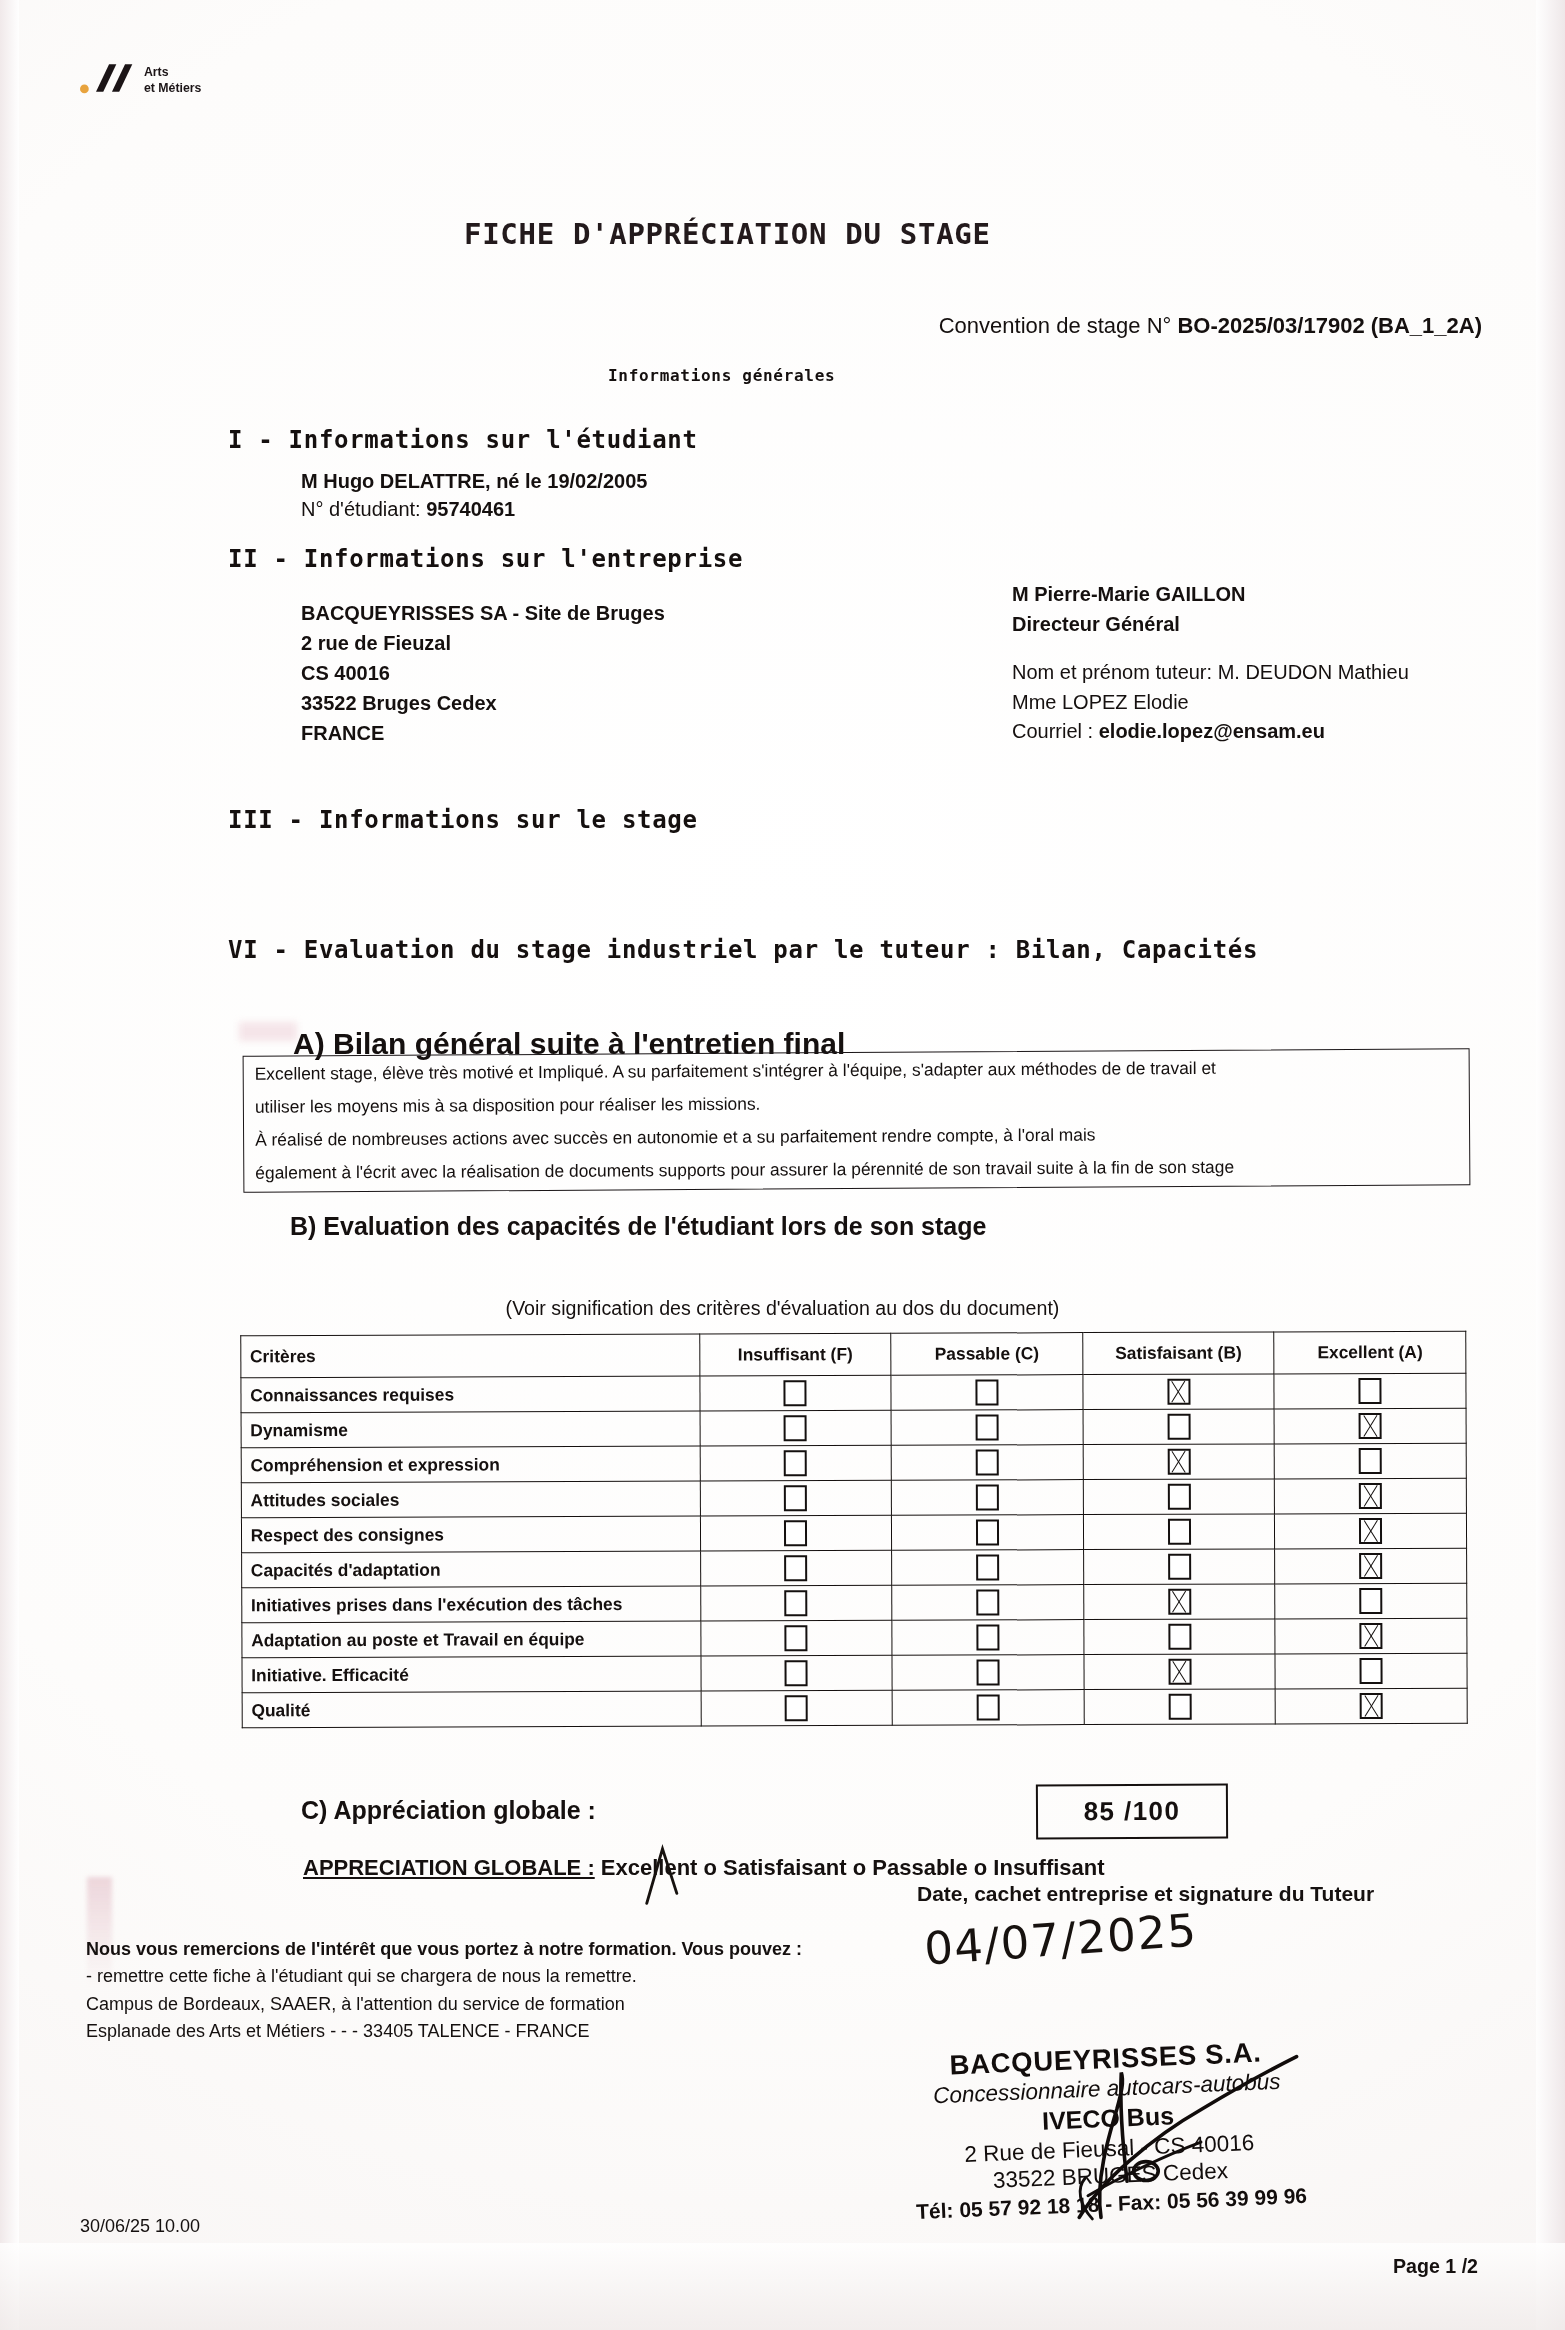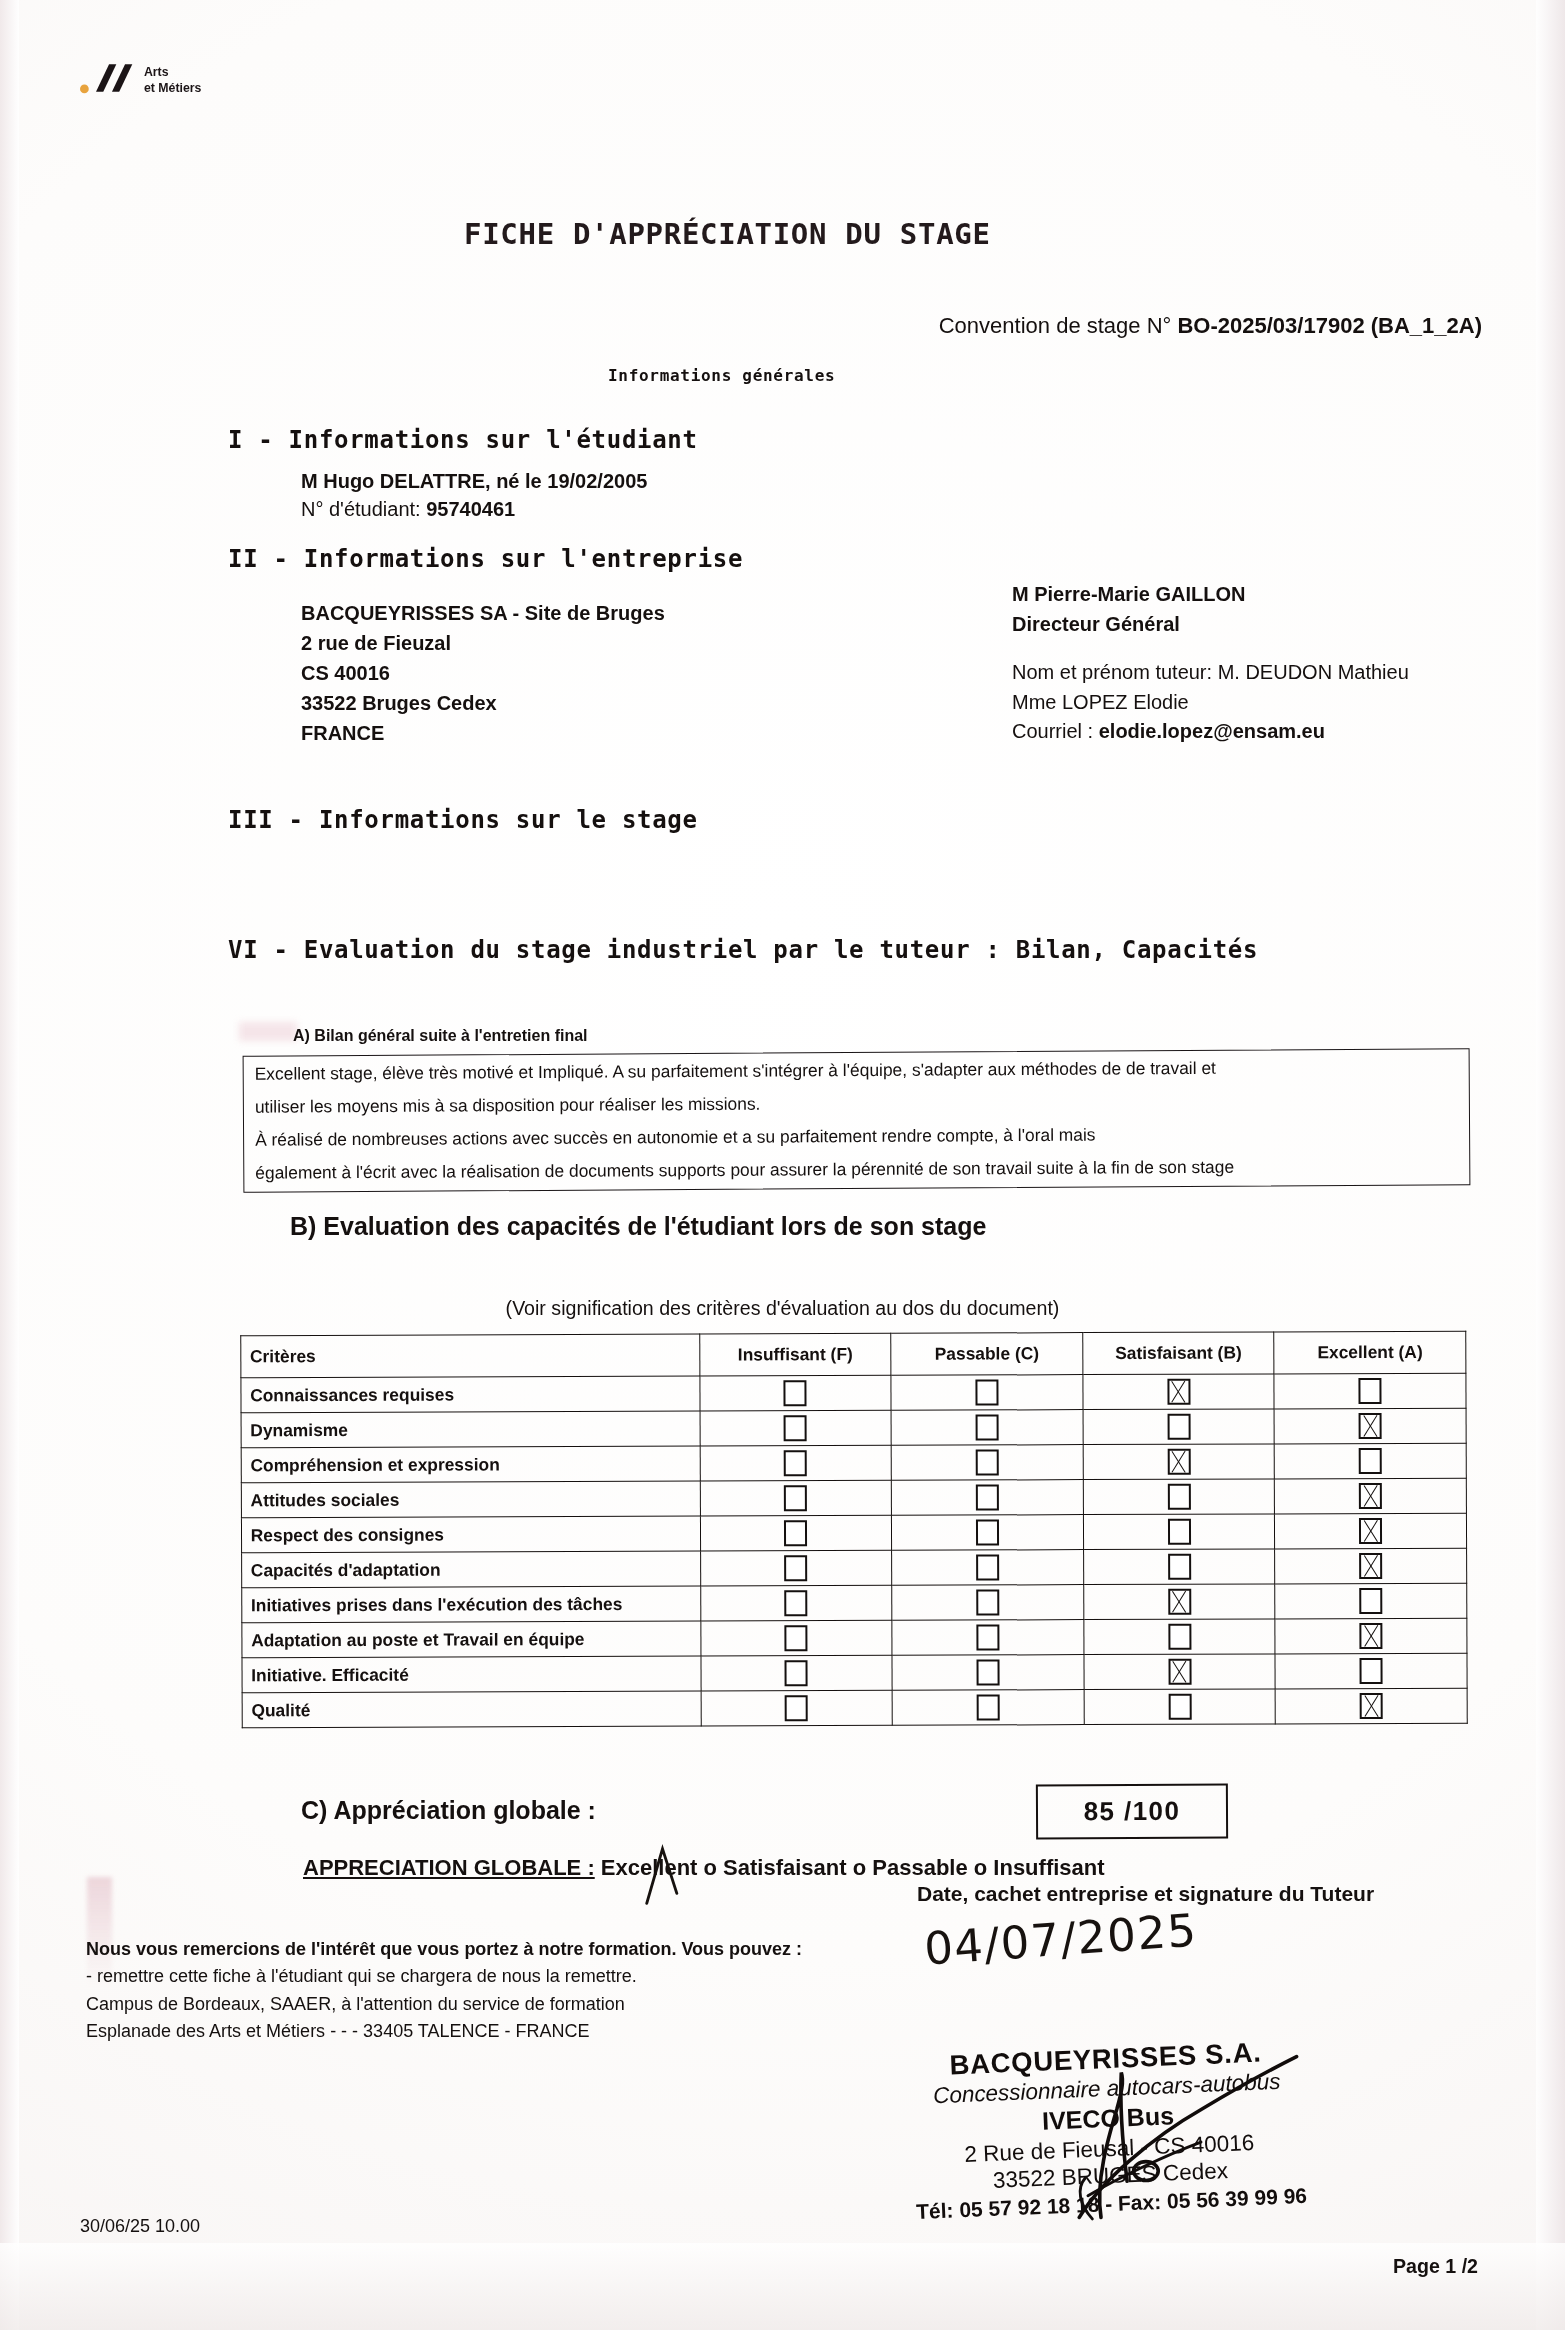--- a/index.html
+++ b/index.html
@@ -78,21 +78,21 @@
   .b { font-weight:700; }
 
   .stu { left:301px; top:467px; }
   .ent-addr { left:301px; top:598px; line-height:1.5; }
   .ent-right { left:1012px; top:580px; line-height:1.48; }
   .stage-info { left:301px; top:852px; line-height:1.5; }
 
   
   .subA {
     position:absolute; left:293px; top:1027px;
-    font-size:16px; font-weight:700;text-align:center;
+    font-size:30px; font-weight:700;text-align:center;
   }
   .bilan-box {
     position:absolute; left:243px; top:1052px;
     width:1225px; height:135px;
     border:1.4px solid #1a1517;
     transform:rotate(-0.35deg);
   }
   .bilan-lines {
     position:absolute; left:255px; top:1054px;
     width:1210px;

